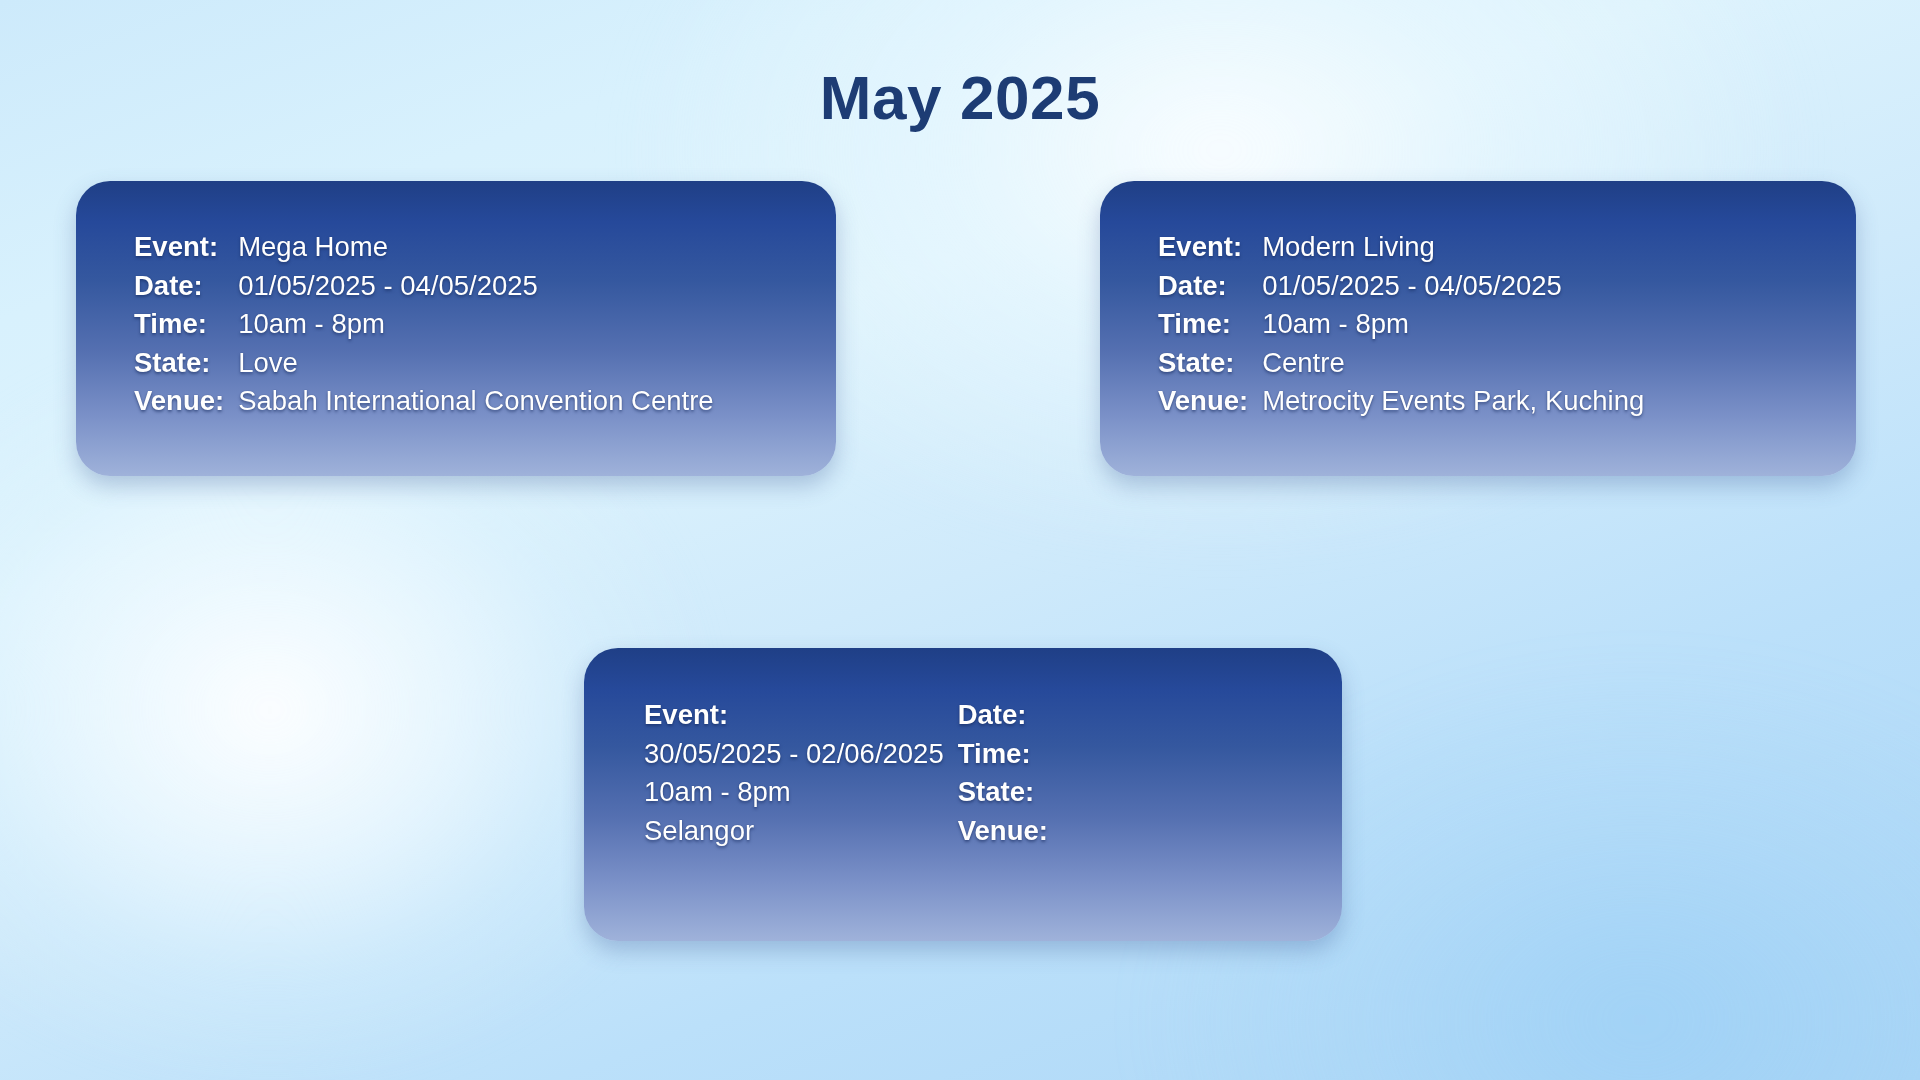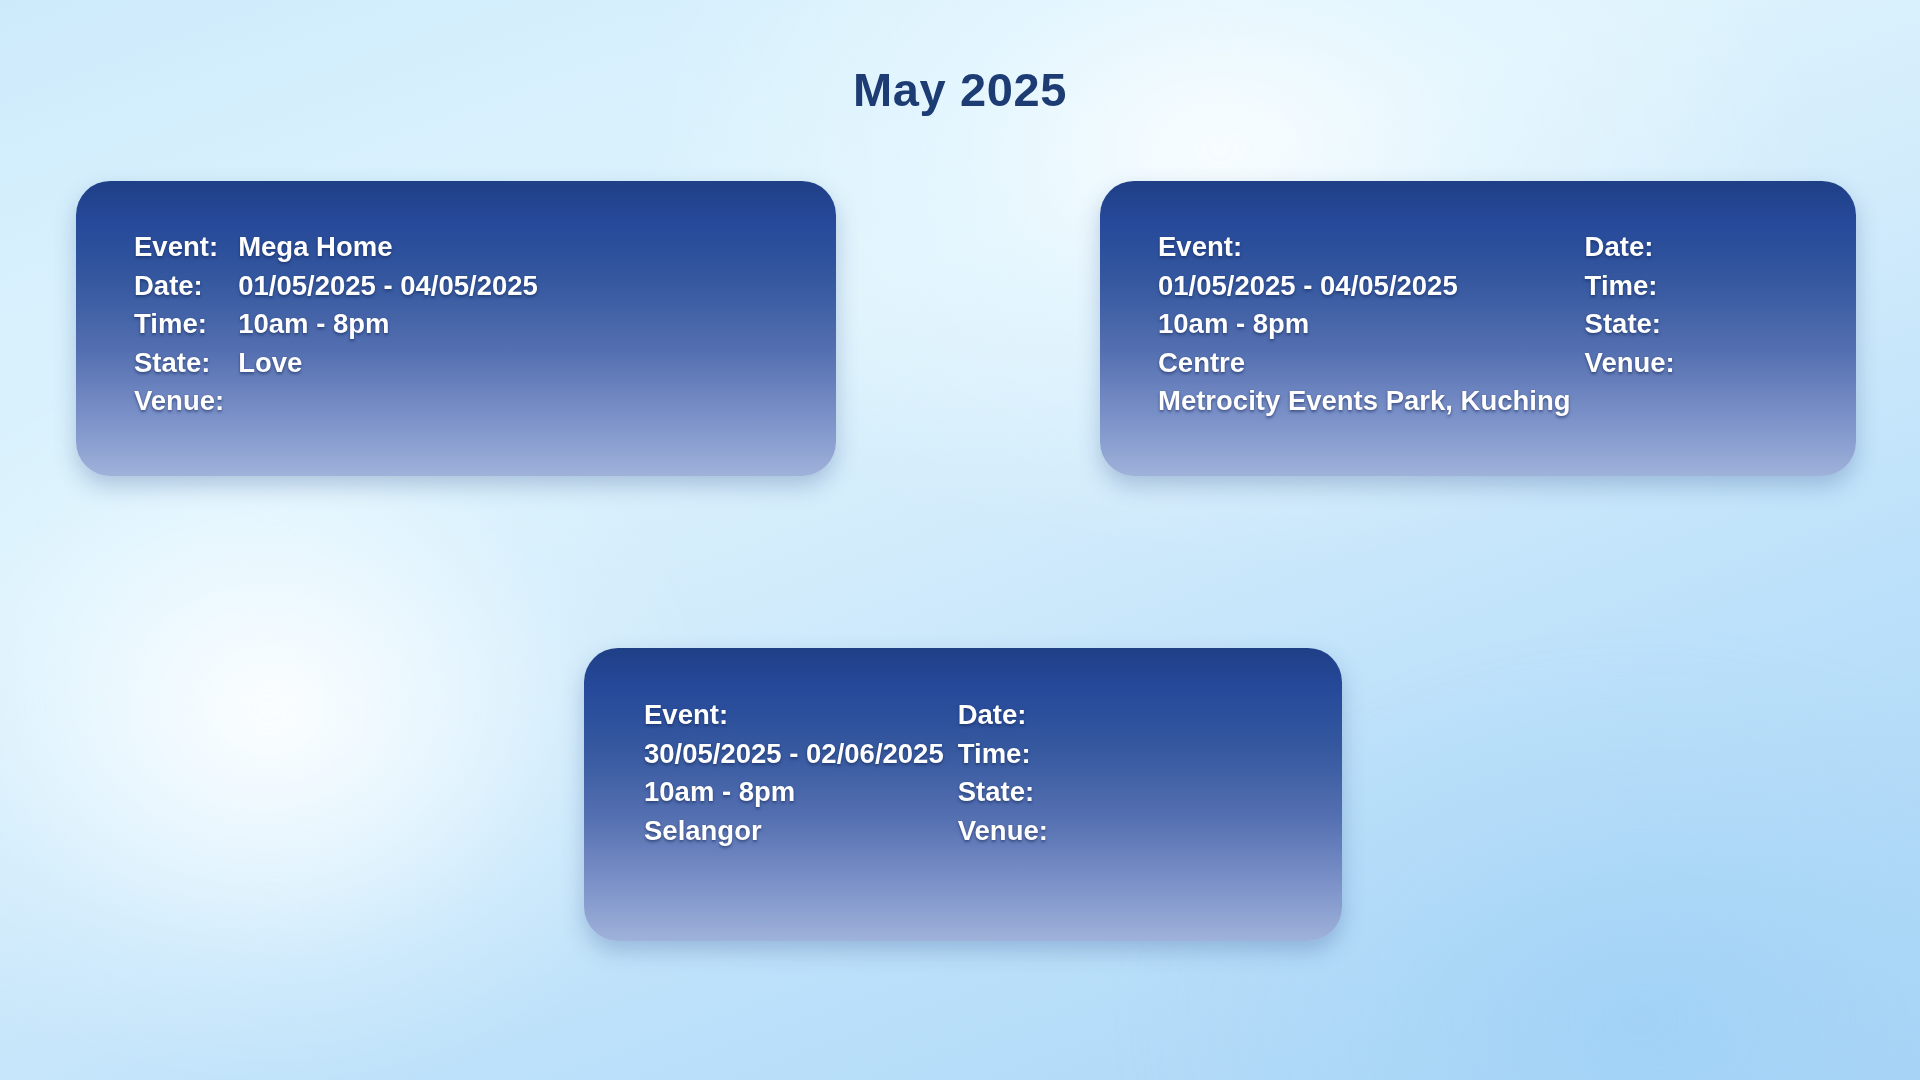--- a/index.html
+++ b/index.html
@@ -71,21 +71,21 @@
     filter: blur(26px);
   }
 
   
   #page-title {
     position: absolute;
     left: 0;
     right: 0;
     top: 62px;
     text-align: center;
-    font-size: 47px;
+    font-size: 62px;
     font-weight: bold;
     letter-spacing: 0.6px;
     color: #1d3c74;
   }
 
   
   .event-card {
     position: absolute;
     border-radius: 34px;
     background: linear-gradient(180deg,
@@ -111,21 +111,21 @@
   .row-value {
     color: #ffffff;
     font-size: 27.5px;
     line-height: 38.5px;
     white-space: pre-wrap;
     text-shadow:
       0 2px 3px rgba(20,40,90,0.55),
       0 0 1px rgba(20,40,90,0.45);
   }
   .row-label { font-weight: bold; }
-  .row-value { font-weight: bold; }
+  .row-value { font-weight: normal; }
 
   
   #card-mega-home      { left: 76px;   top: 181px; width: 760px;  height: 295px; }
   #card-mega-home .card-rows   { left: 58px; top: 47px; width: 670px; }
 
   #card-modern-living  { left: 1100px; top: 181px; width: 756px;  height: 295px; }
   #card-modern-living .card-rows { left: 58px; top: 47px; width: 670px; }
 
   #card-home-love-expo { left: 584px;  top: 648px; width: 758px;  height: 293px; }
   #card-home-love-expo .card-rows { left: 60px; top: 48px; width: 670px; }
@@ -144,26 +144,28 @@
   <div class="card-rows">
     <span class="row-label">Event:</span>
     <span class="row-value">Mega Home</span>
     <span class="row-label">Date:</span>
     <span class="row-value">01/05/2025 - 04/05/2025</span>
     <span class="row-label">Time:</span>
     <span class="row-value">10am - 8pm</span>
     <span class="row-label">State:</span>
     <span class="row-value">Love</span>
     <span class="row-label">Venue:</span>
+    <span class="row-value">Sabah International Convention Centre</span>
   </div>
 </div>
 
 <div class="event-card" id="card-modern-living">
   <div class="card-rows">
     <span class="row-label">Event:</span>
+    <span class="row-value">Modern Living</span>
     <span class="row-label">Date:</span>
     <span class="row-value">01/05/2025 - 04/05/2025</span>
     <span class="row-label">Time:</span>
     <span class="row-value">10am - 8pm</span>
     <span class="row-label">State:</span>
     <span class="row-value">Centre</span>
     <span class="row-label">Venue:</span>
     <span class="row-value">Metrocity Events Park, Kuching</span>
   </div>
 </div>

